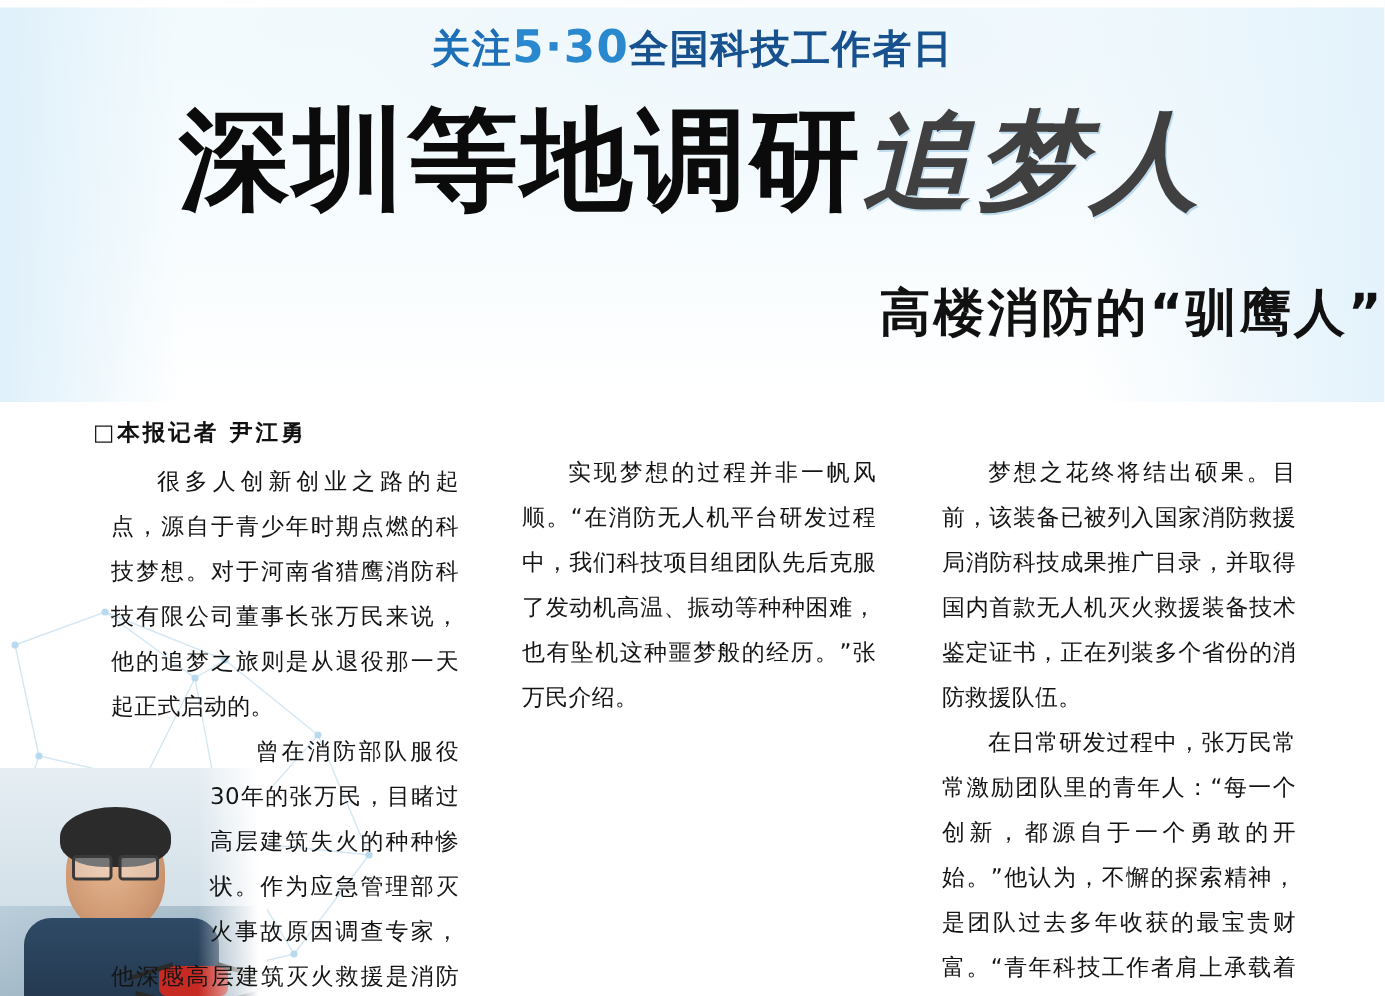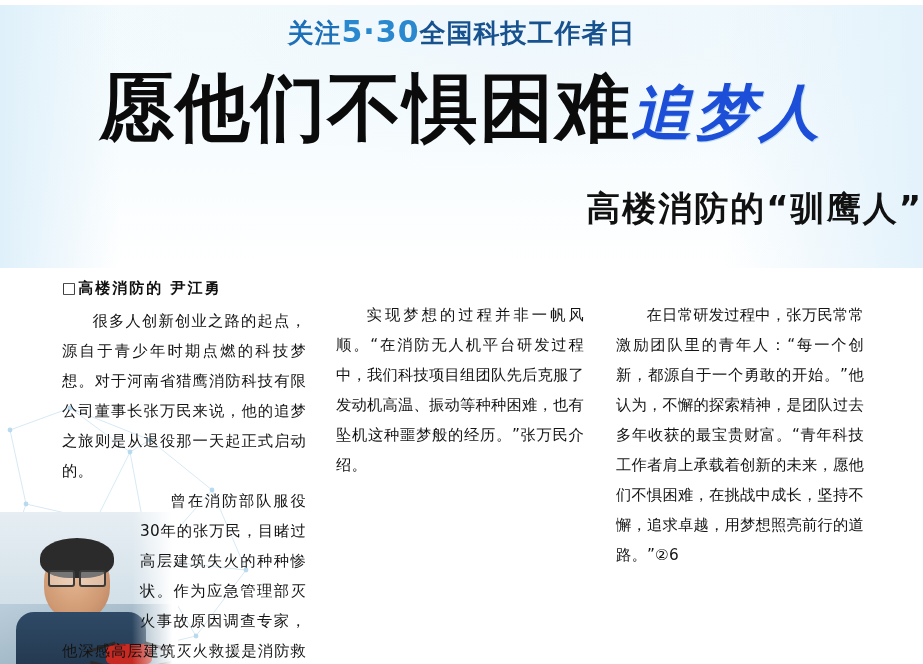--- a/index.html
+++ b/index.html
@@ -93,23 +93,23 @@
     text-align: center;
     white-space: nowrap;
     font-family: "DejaVu Sans", "Liberation Sans", sans-serif;
     font-weight: bold;
     font-size: 74px;
     line-height: 86px;
     color: #0b0b0b;
     letter-spacing: 2px;
   }
   .headline .accent {
-    color: #1d4ed8;
+    color: #404040;
     font-style: italic;
-    font-size: 60px;
+    font-size: 72px;
     letter-spacing: 4px;
     text-shadow: 1px 1px 0 rgba(31,127,196,0.25);
   }
 
   .subhead {
     position: absolute;
     top: 186px;
     left: 0;
     width: 923px;
     text-align: right;
@@ -136,21 +136,21 @@
     position: absolute;
     top: 300px;
     font-size: 15.3px;
     line-height: 30px;
     color: #141414;
     text-align: justify;
     text-justify: inter-ideograph;
     letter-spacing: 0.2px;
   }
   .col p {
-    margin: 0 0 0 0;
+    margin: 0 0 0 12px;
     text-indent: 2em;
   }
   #col1 { left: 62px;  width: 244px; top: 306px; }
   #col2 { left: 336px; width: 248px; top: 300px; }
   #col3 { left: 616px; width: 248px; top: 300px; }
 
   
   #col1 p { 
     shape-outside: none;
   }
@@ -277,26 +277,26 @@
       <circle cx="246" cy="170" r="2.4"></circle>
       <circle cx="196" cy="236" r="2.4"></circle>
     </g>
   </svg>
 
   <div class="kicker">
     <span>关注</span><span class="num">5·30</span><span class="tail">全国科技工作者日</span>
   </div>
 
   <div class="headline">
-    <span>愿他们不惧困难</span><span class="accent">追梦人</span>
+    <span>深圳等地调研</span><span class="accent">追梦人</span>
   </div>
 
   <div class="subhead">高楼消防的“驯鹰人”</div>
 
-  <div class="byline">□高楼消防的 尹江勇</div>
+  <div class="byline">□本报记者 尹江勇</div>
 
   <div class="photo">
     <div class="frame"></div>
     <div class="wall"></div>
     <div class="person-head"></div>
     <div class="person-hair"></div>
     <div class="glasses">
         <span class="l"></span>
         <span class="r"></span>
       </div>
@@ -316,16 +316,17 @@
     <div class="photo-spacer"></div>
     <p>曾在消防部队服役30年的张万民，目睹过高层建筑失火的种种惨状。作为应急管理部灭火事故原因调查专家，他深感高层建筑灭火救援是消防救援的痛点，“破解高层及超高层建筑灭火这一世界性难题，可以说是我们整个消防救援群体的梦想。”</p>
   </div>
 
   <div class="col" id="col2">
     <p>实现梦想的过程并非一帆风顺。“在消防无人机平台研发过程中，我们科技项目组团队先后克服了发动机高温、振动等种种困难，也有坠机这种噩梦般的经历。”张万民介绍。</p>
 
   </div>
 
   <div class="col" id="col3">
+    <p>梦想之花终将结出硕果。目前，该装备已被列入国家消防救援局消防科技成果推广目录，并取得国内首款无人机灭火救援装备技术鉴定证书，正在列装多个省份的消防救援队伍。</p>
     <p>在日常研发过程中，张万民常常激励团队里的青年人：“每一个创新，都源自于一个勇敢的开始。”他认为，不懈的探索精神，是团队过去多年收获的最宝贵财富。“青年科技工作者肩上承载着创新的未来，愿他们不惧困难，在挑战中成长，坚持不懈，追求卓越，用梦想照亮前行的道路。”②6</p>
   </div>
 
 </div>
 
 </body></html>

